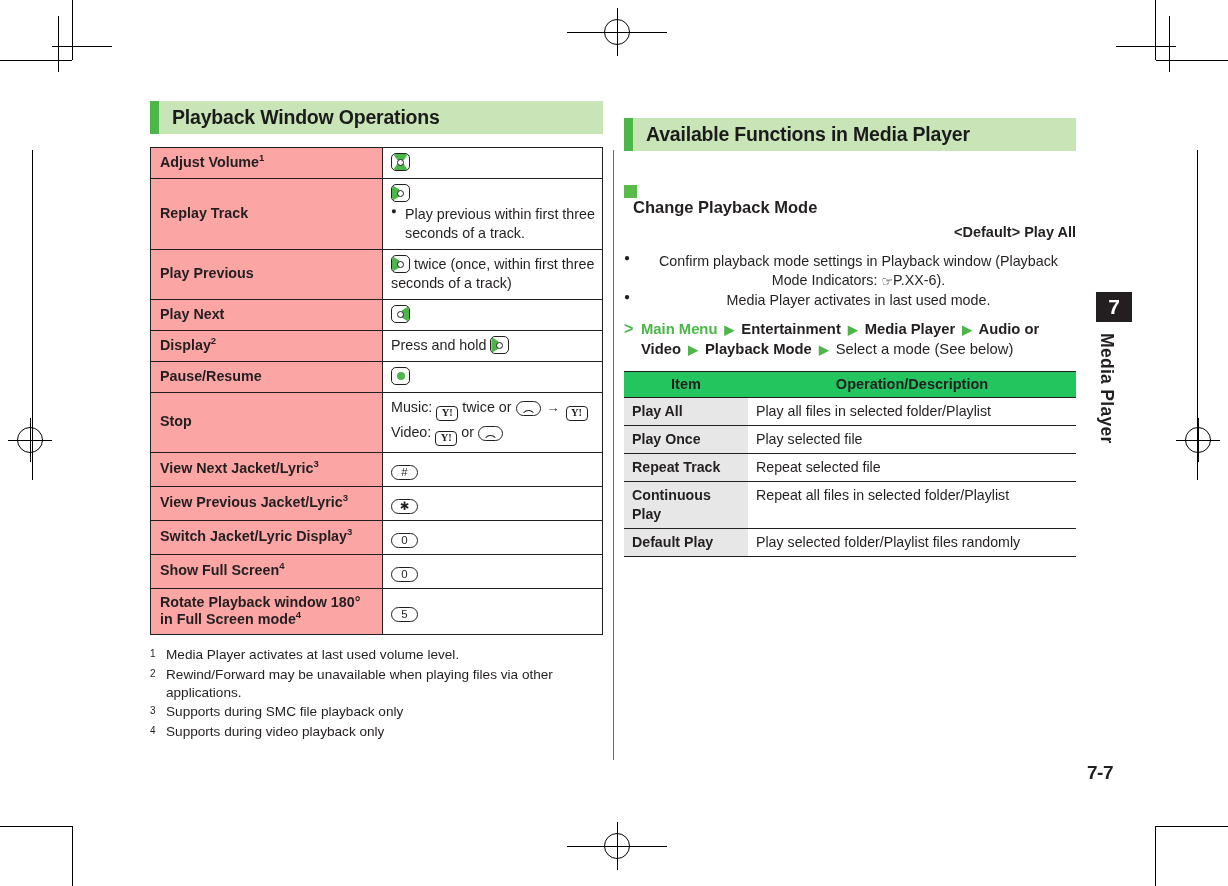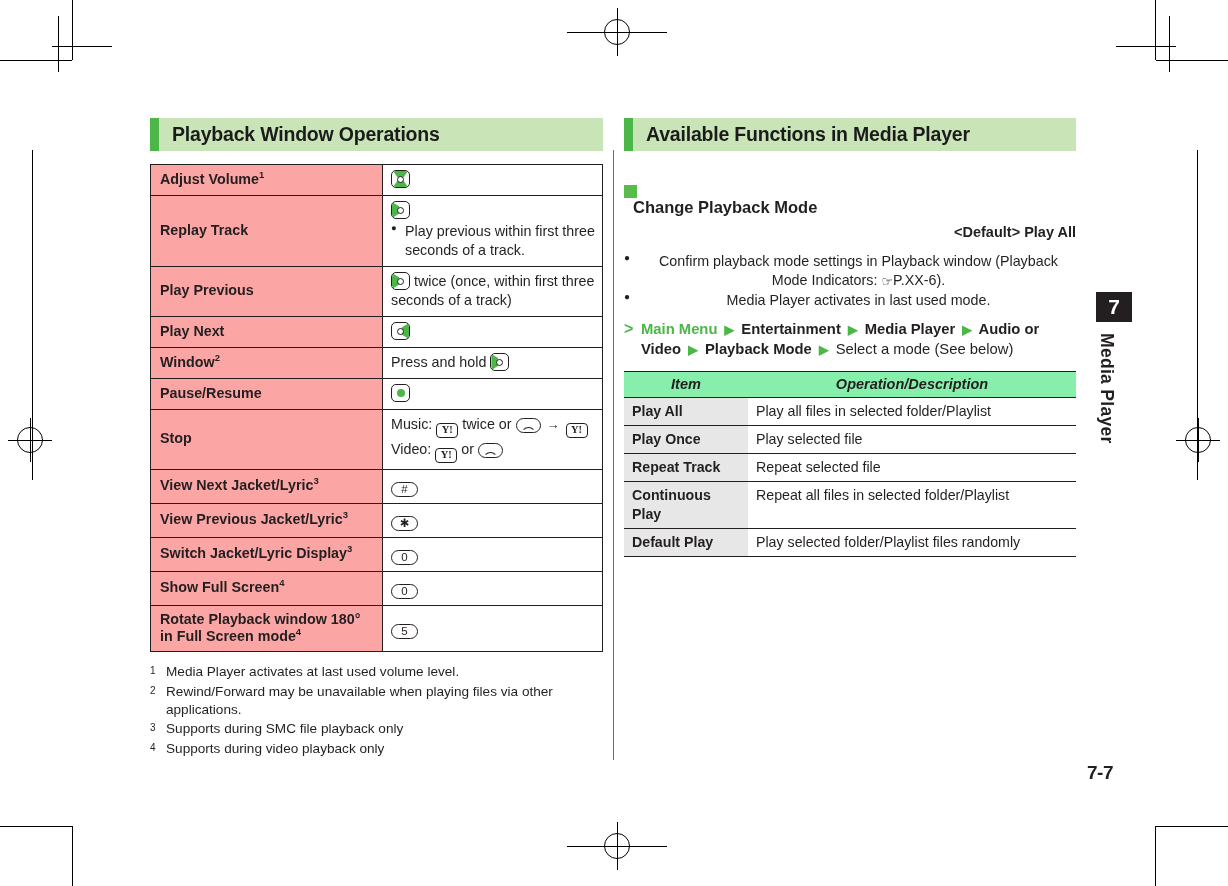--- a/index.html
+++ b/index.html
@@ -17,21 +17,21 @@
   .mark { position: absolute; background: #000; }
   .reg { position: absolute; }
   .reg .h { position: absolute; left: 0; top: 50%; width: 100%; height: 1px; background: #000; }
   .reg .v { position: absolute; top: 0; left: 50%; width: 1px; height: 100%; background: #000; }
   .reg .c { position: absolute; left: 50%; top: 50%; width: 26px; height: 26px;
             margin-left: -13px; margin-top: -13px; border: 1px solid #000; border-radius: 50%; }
 
   
   #page { position: absolute; left: 0; top: 0; width: 1228px; height: 886px; }
 
-  .col-left  { position: absolute; left: 150px; top: 118px; width: 453px; }
+  .col-left  { position: absolute; left: 150px; top: 101px; width: 453px; }
   .col-right { position: absolute; left: 624px; top: 118px; width: 452px; }
 
   .divider { position: absolute; left: 613px; top: 150px; width: 1px; height: 610px; background: #6d6e71; }
 
   
   .sect-head {
     background: #c9e5b8;
     height: 33px;
     display: flex;
     align-items: center;
@@ -81,23 +81,22 @@
     background: #fca5a5; font-weight: bold; font-size: 14.3px;
     padding: 5px 8px 6px 9px; width: 232px; line-height: 1.2;
   }
   .tbl-ops td.v {
     background: #ffffff; font-size: 14.3px; padding: 5px 7px 6px 8px; line-height: 1.33;
   }
   sup { font-size: 9.5px; vertical-align: super; line-height: 0; }
 
   .tbl-mode { margin-top: 11px; border-top: 1px solid #231f20; border-bottom: 1px solid #231f20; }
   .tbl-mode th {
-    background: #86efac; font-size: 14.5px; font-weight: bold; padding: 4px 0 5px 0;
+    background: #22c55e; font-size: 14.5px; font-weight: bold; padding: 4px 0 5px 0;
     border-bottom: 1px solid #231f20;
-    font-style: italic;
   }
   .tbl-mode th.c1 { width: 124px; }
   .tbl-mode td { font-size: 14.2px; padding: 4px 6px 5px 8px; vertical-align: top; line-height: 1.28; }
   .tbl-mode td.c1 { background: #e7e7e8; font-weight: bold; width: 124px; }
   .tbl-mode tr.rw td { border-bottom: 1px solid #231f20; }
   .tbl-mode tr.rw:last-child td { border-bottom: none; }
 
   
   .notes { margin-top: 11px; font-size: 13.6px; line-height: 1.35; }
   .notes .n { display: flex; margin-bottom: 1px; }
@@ -252,21 +251,21 @@
         </tr>
 
         <tr>
           <td class="k">Play Next</td>
           <td class="v">
             <span class="key navkey rt"><span class="w r"></span><span class="dot"></span></span>
           </td>
         </tr>
 
         <tr>
-          <td class="k"><span>Window</span><sup>2</sup></td>
+          <td class="k"><span>Display</span><sup>2</sup></td>
           <td class="v">
             <span>Press and hold</span>
             <span class="key navkey lf"><span class="w l"></span><span class="dot"></span></span>
           </td>
         </tr>
 
 
         <tr>
           <td class="k">Pause/Resume</td>
           <td class="v">

